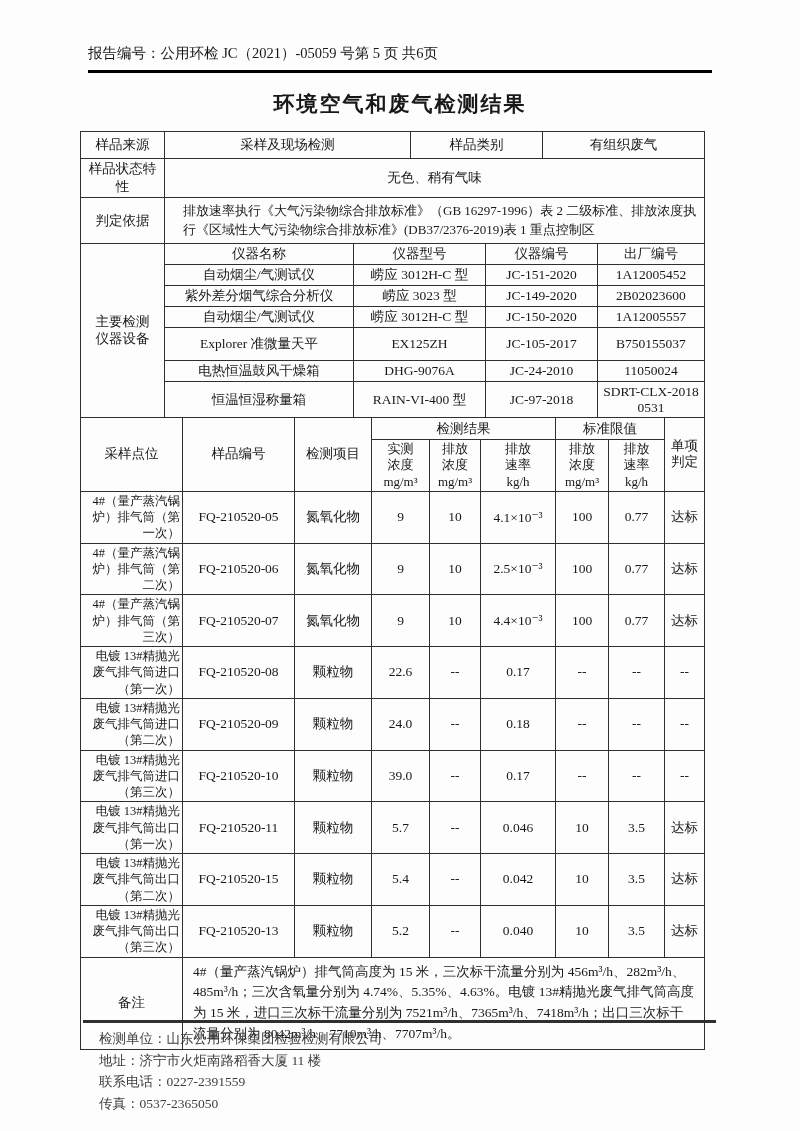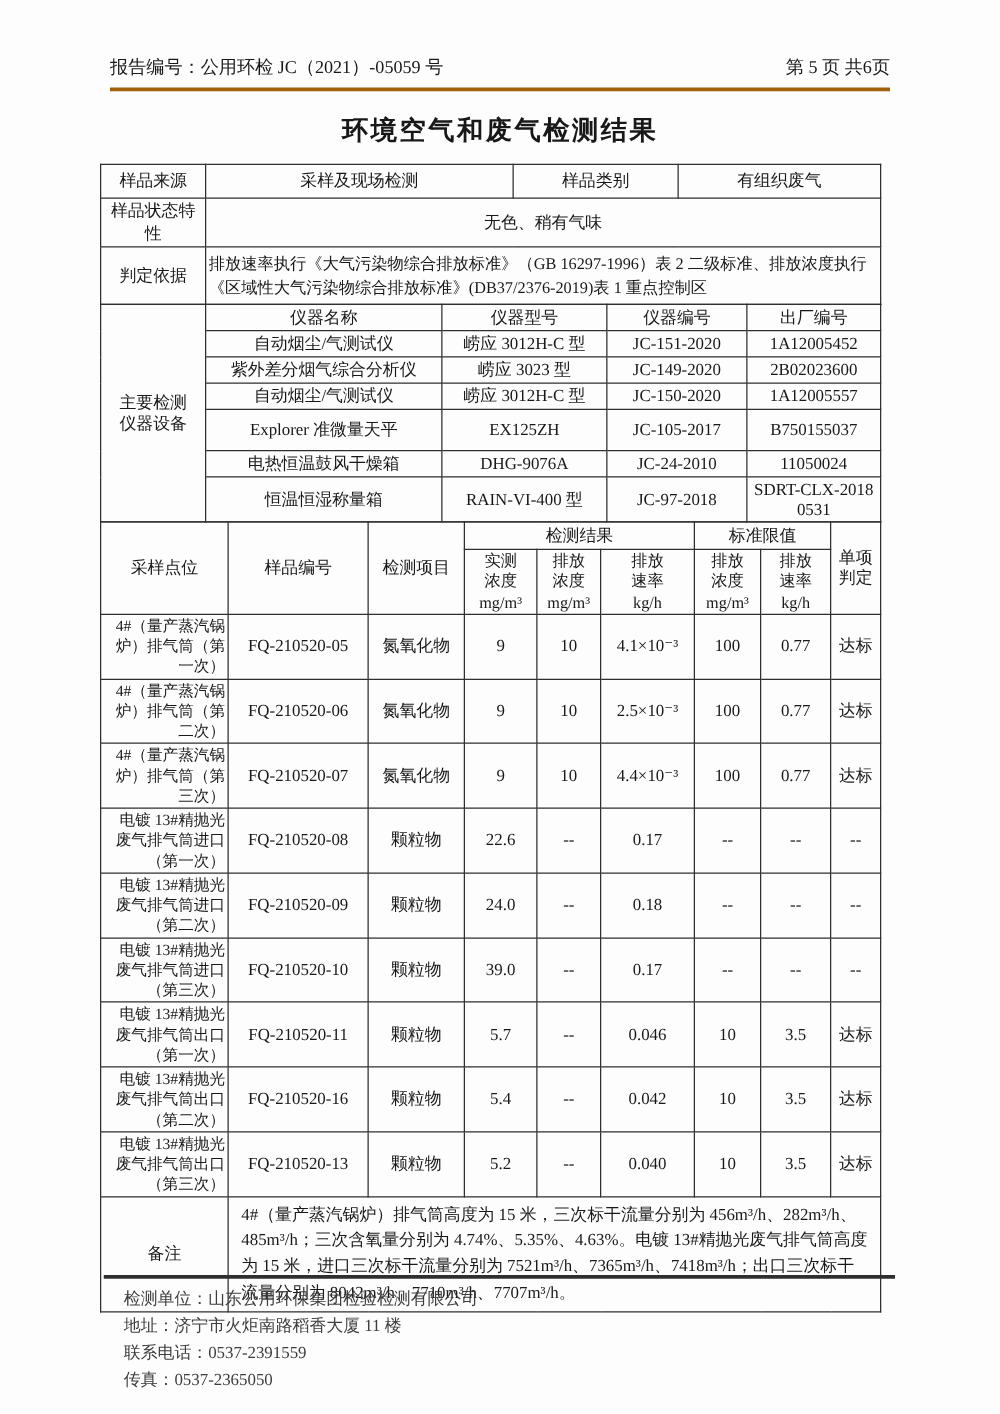--- a/index.html
+++ b/index.html
@@ -6,39 +6,39 @@
   html,body { background:#ffffff; }
   .page {
     width: 800px; height: 1131px; position: relative;
     background: #fdfdfd;
     font-family: "Liberation Serif", "DejaVu Serif", serif;
     color: #181818;
     overflow: hidden;
   }
   .report-header {
     position: absolute; top: 44px; left: 88px; width: 624px;
-    display: flex; justify-content: space-between; align-items: flex-end;
+    display: flex; align-items: flex-end;
     font-size: 14.5px; padding-bottom: 7px;
-    border-bottom: 3px solid #a16207;
+    border-bottom: 3px solid #000000;
   }
   .doc-title {
     position: absolute; top: 90px; left: 0; width: 100%;
     text-align: center; font-size: 21px; font-weight: bold;
     letter-spacing: 2px;
   }
   .tables { position: absolute; top: 131px; left: 80px; width: 624px; }
   table { border-collapse: collapse; table-layout: fixed; width: 624px; }
   .t2, .t3 { margin-top: -1px; }
   td {
     border: 1px solid #2f2f2f;
     font-size: 13.5px; text-align: center; vertical-align: middle;
     padding: 1px 3px; overflow: hidden;
   }
   .pre { white-space: pre-line; line-height: 1.2; }
-  .left { text-align: left; padding-left: 2px; padding-right: 6px; }
+  .left { text-align: left; padding-left: 18px; padding-right: 6px; }
   .basis { font-size: 13px; line-height: 1.45; }
   .inst { font-size: 13.5px; }
   .wrap { word-break: break-all; line-height: 1.15; }
   .sub { font-size: 13px; line-height: 1.25; }
   .point { font-size: 12.5px; line-height: 1.3; text-align: right; padding-left: 4px; padding-right: 2px; }
   .remark-text { font-size: 13.5px; line-height: 1.55; text-align: left; padding: 4px 10px; }
   .footer-rule { position: absolute; top: 1020px; left: 83px; width: 633px; height: 3px; background: #2f2f2f; }
   .footer { position: absolute; top: 1028px; left: 99px; width: 613px; font-size: 13.5px; color: #3d3d3d; }
   .footer-line { display: flex; justify-content: space-between; line-height: 1.6; flex-direction: column; }
 </style>
@@ -249,21 +249,21 @@
         <td>颗粒物</td>
         <td>5.7</td>
         <td>--</td>
         <td>0.046</td>
         <td>10</td>
         <td>3.5</td>
         <td>达标</td>
       </tr>
       <tr style="height:50px">
         <td class="point">电镀 13#精抛光废气排气筒出口（第二次）</td>
-        <td>FQ-210520-16</td>
+        <td>FQ-210520-15</td>
         <td>颗粒物</td>
         <td>5.4</td>
         <td>--</td>
         <td>0.042</td>
         <td>10</td>
         <td>3.5</td>
         <td>达标</td>
       </tr>
       <tr style="height:50px">
         <td class="point">电镀 13#精抛光废气排气筒出口（第三次）</td>
@@ -286,18 +286,18 @@
   </div>
 
   <div class="footer-rule"></div>
 
   <div class="footer">
     <div class="footer-line">
       <span>检测单位：山东公用环保集团检验检测有限公司</span>
       <span>地址：济宁市火炬南路稻香大厦 11 楼</span>
     </div>
     <div class="footer-line">
-      <span>联系电话：0537-2391559</span>
+      <span>联系电话：0227-2391559</span>
       <span>传真：0537-2365050</span>
     </div>
   </div>
 
 </div>
 
 </body></html>

